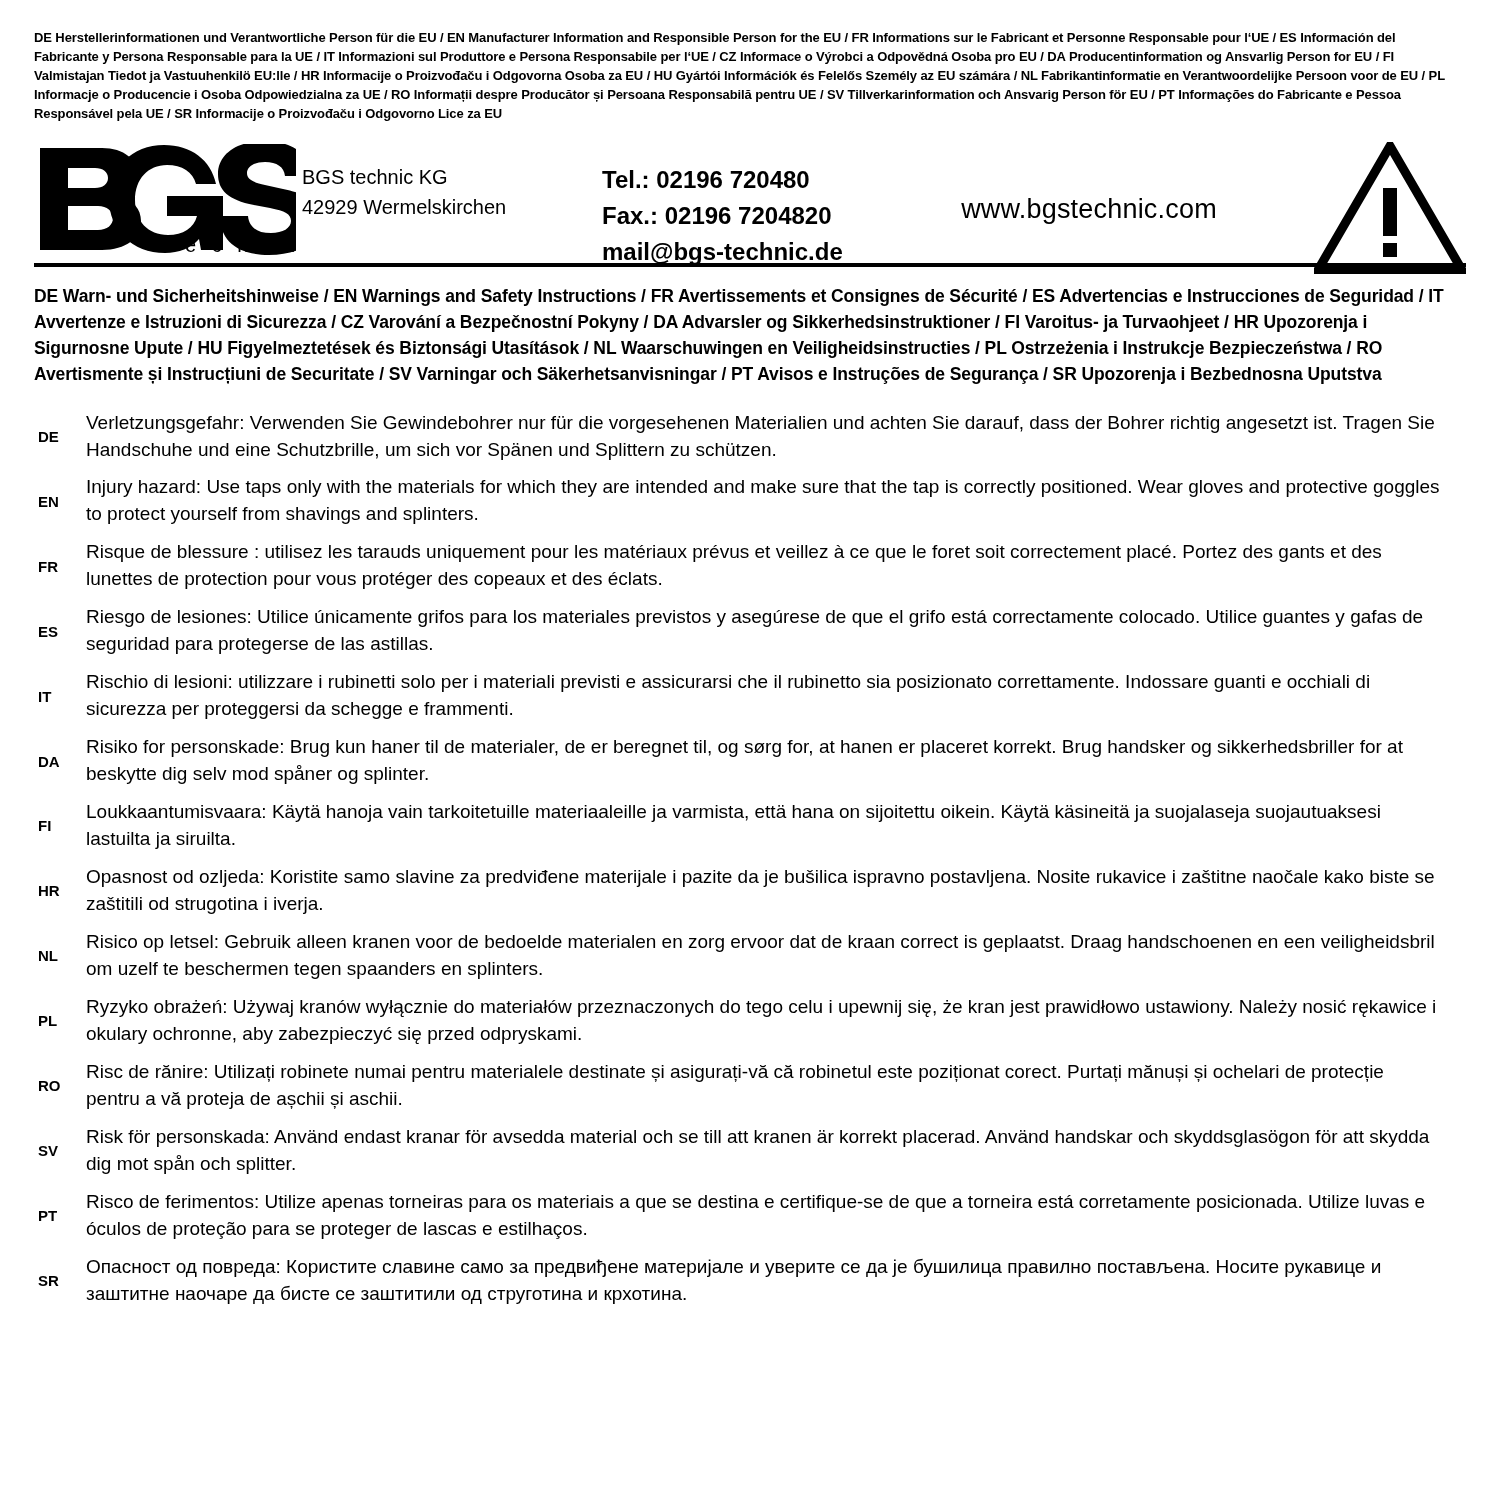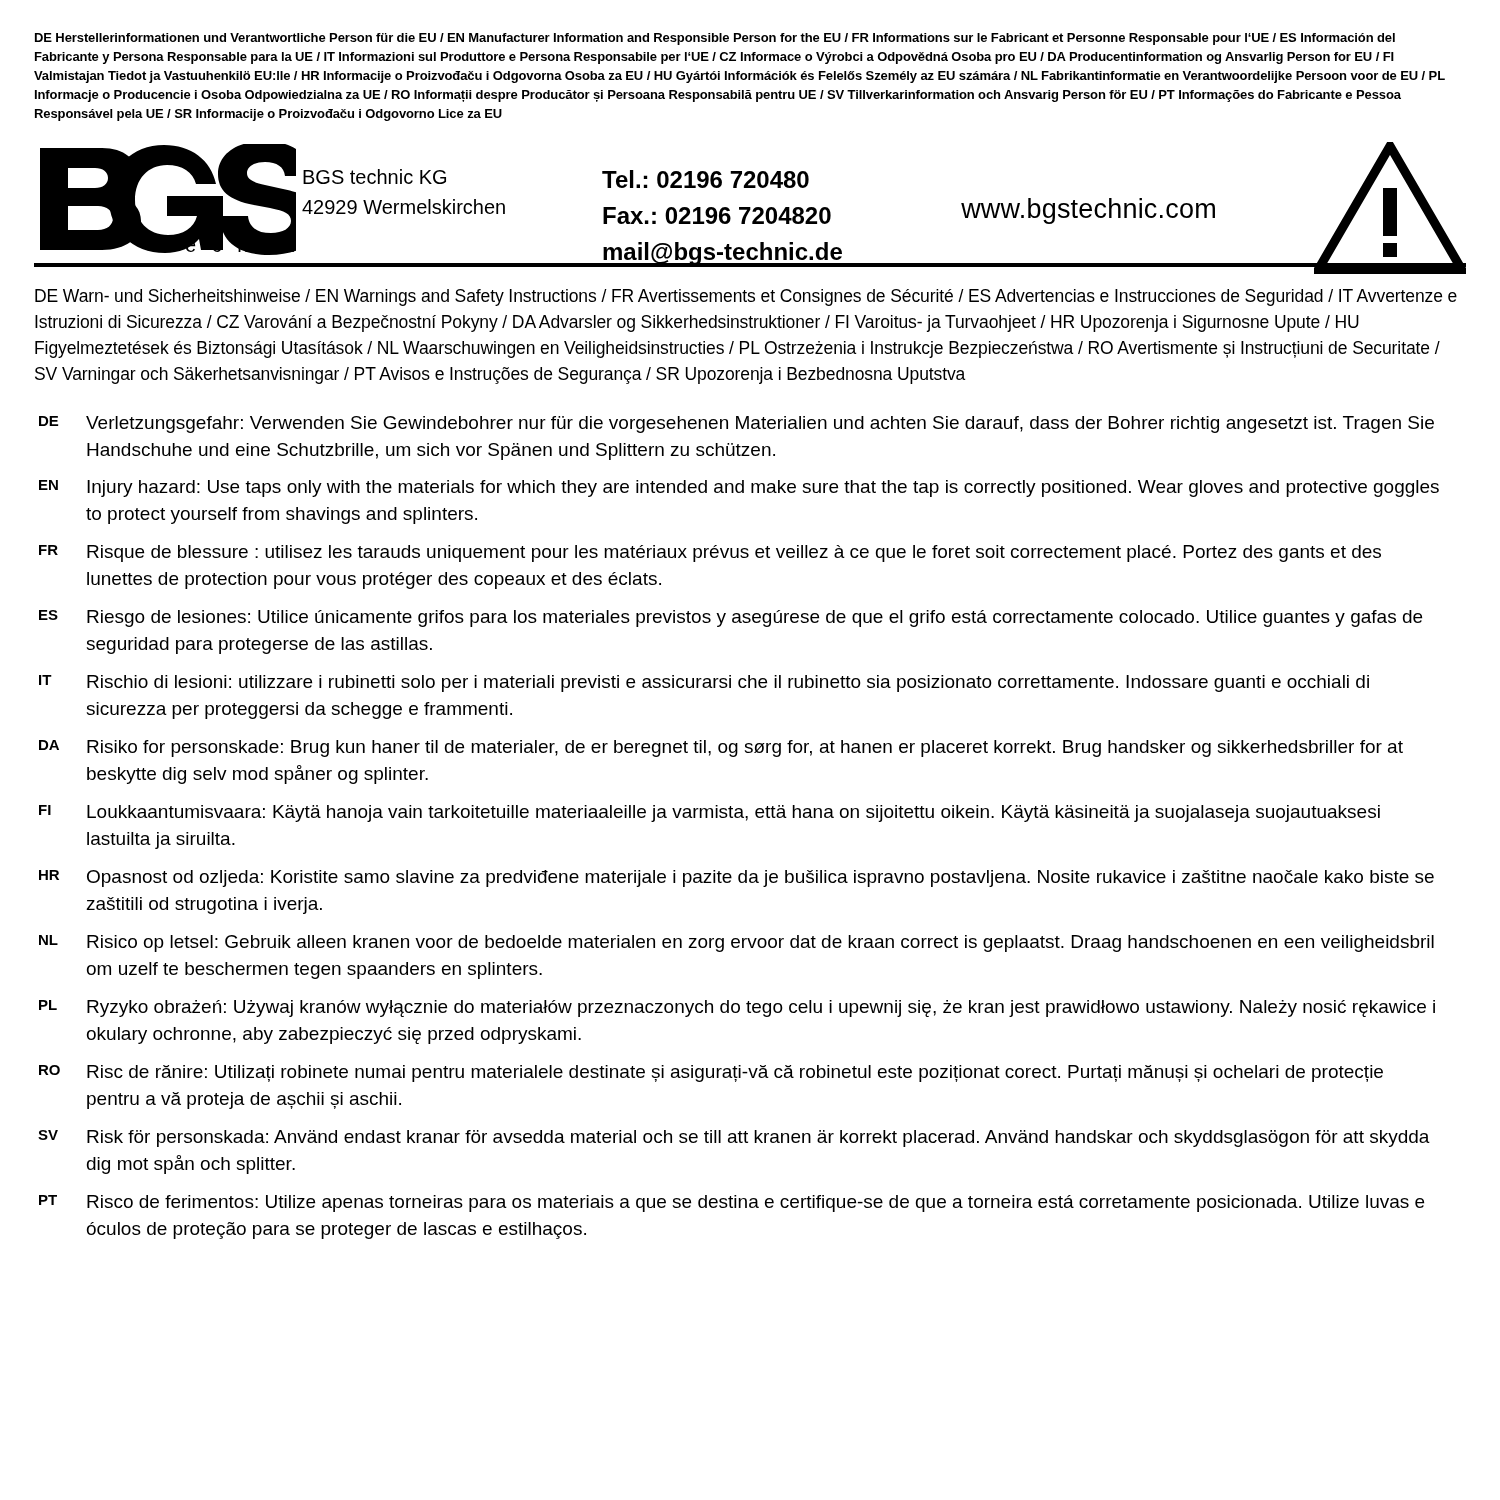--- a/index.html
+++ b/index.html
@@ -74,32 +74,32 @@
     flex: 0 0 160px;
     display: flex;
     justify-content: flex-end;
     align-items: flex-start;
     padding-top: 4px;
   }
 
   
   .section-title {
     font-size: 17.5px;
-    font-weight: normal;
+    font-weight: bold;
     line-height: 1.5;
     letter-spacing: -0.1px;
     margin: 6px 0 22px 0;
     padding-right: 6px;
   }
 
   
   .warn-list { margin: 0; padding: 0; }
   .warn-row {
     display: flex;
-    align-items: flex-start;
+    align-items: center;
     margin-bottom: 11px;
   }
   .warn-code {
     flex: 0 0 52px;
     font-size: 15px;
     font-weight: bold;
     line-height: 1.42;
     padding-left: 4px;
     box-sizing: border-box;
   }
@@ -212,16 +212,20 @@
       <div class="warn-text">Risc de rănire: Utilizați robinete numai pentru materialele destinate și asigurați-vă că robinetul este poziționat corect. Purtați mănuși și ochelari de protecție pentru a vă proteja de așchii și aschii.</div>
     </div>
     <div class="warn-row">
       <div class="warn-code">SV</div>
       <div class="warn-text">Risk för personskada: Använd endast kranar för avsedda material och se till att kranen är korrekt placerad. Använd handskar och skyddsglasögon för att skydda dig mot spån och splitter.</div>
     </div>
     <div class="warn-row">
       <div class="warn-code">PT</div>
       <div class="warn-text">Risco de ferimentos: Utilize apenas torneiras para os materiais a que se destina e certifique-se de que a torneira está corretamente posicionada. Utilize luvas e óculos de proteção para se proteger de lascas e estilhaços.</div>
     </div>
+    <div class="warn-row">
+      <div class="warn-code">SR</div>
+      <div class="warn-text">Опасност од повреда: Користите славине само за предвиђене материјале и уверите се да је бушилица правилно постављена. Носите рукавице и заштитне наочаре да бисте се заштитили од струготина и крхотина.</div>
+    </div>
 
   </div>
 
 </div>
 
 </body></html>

